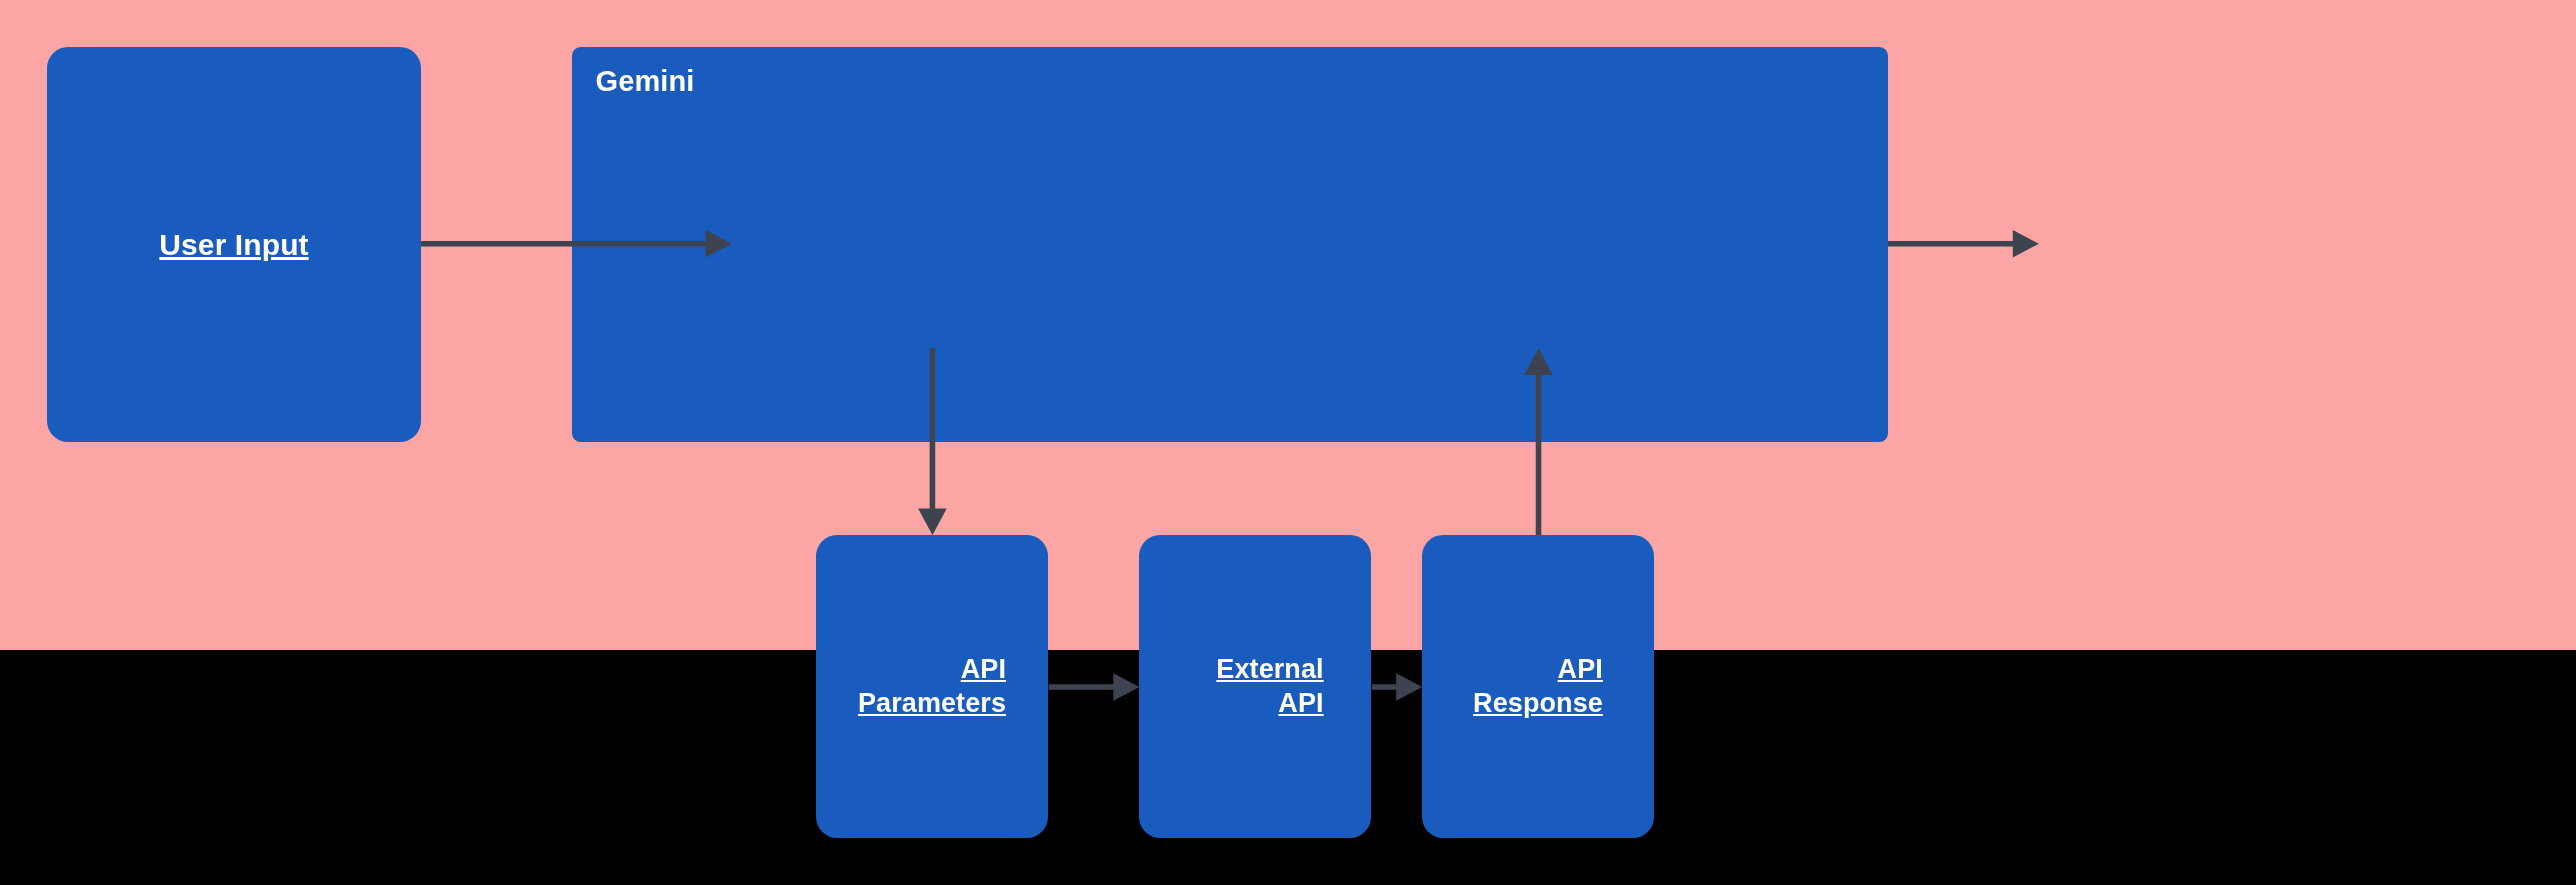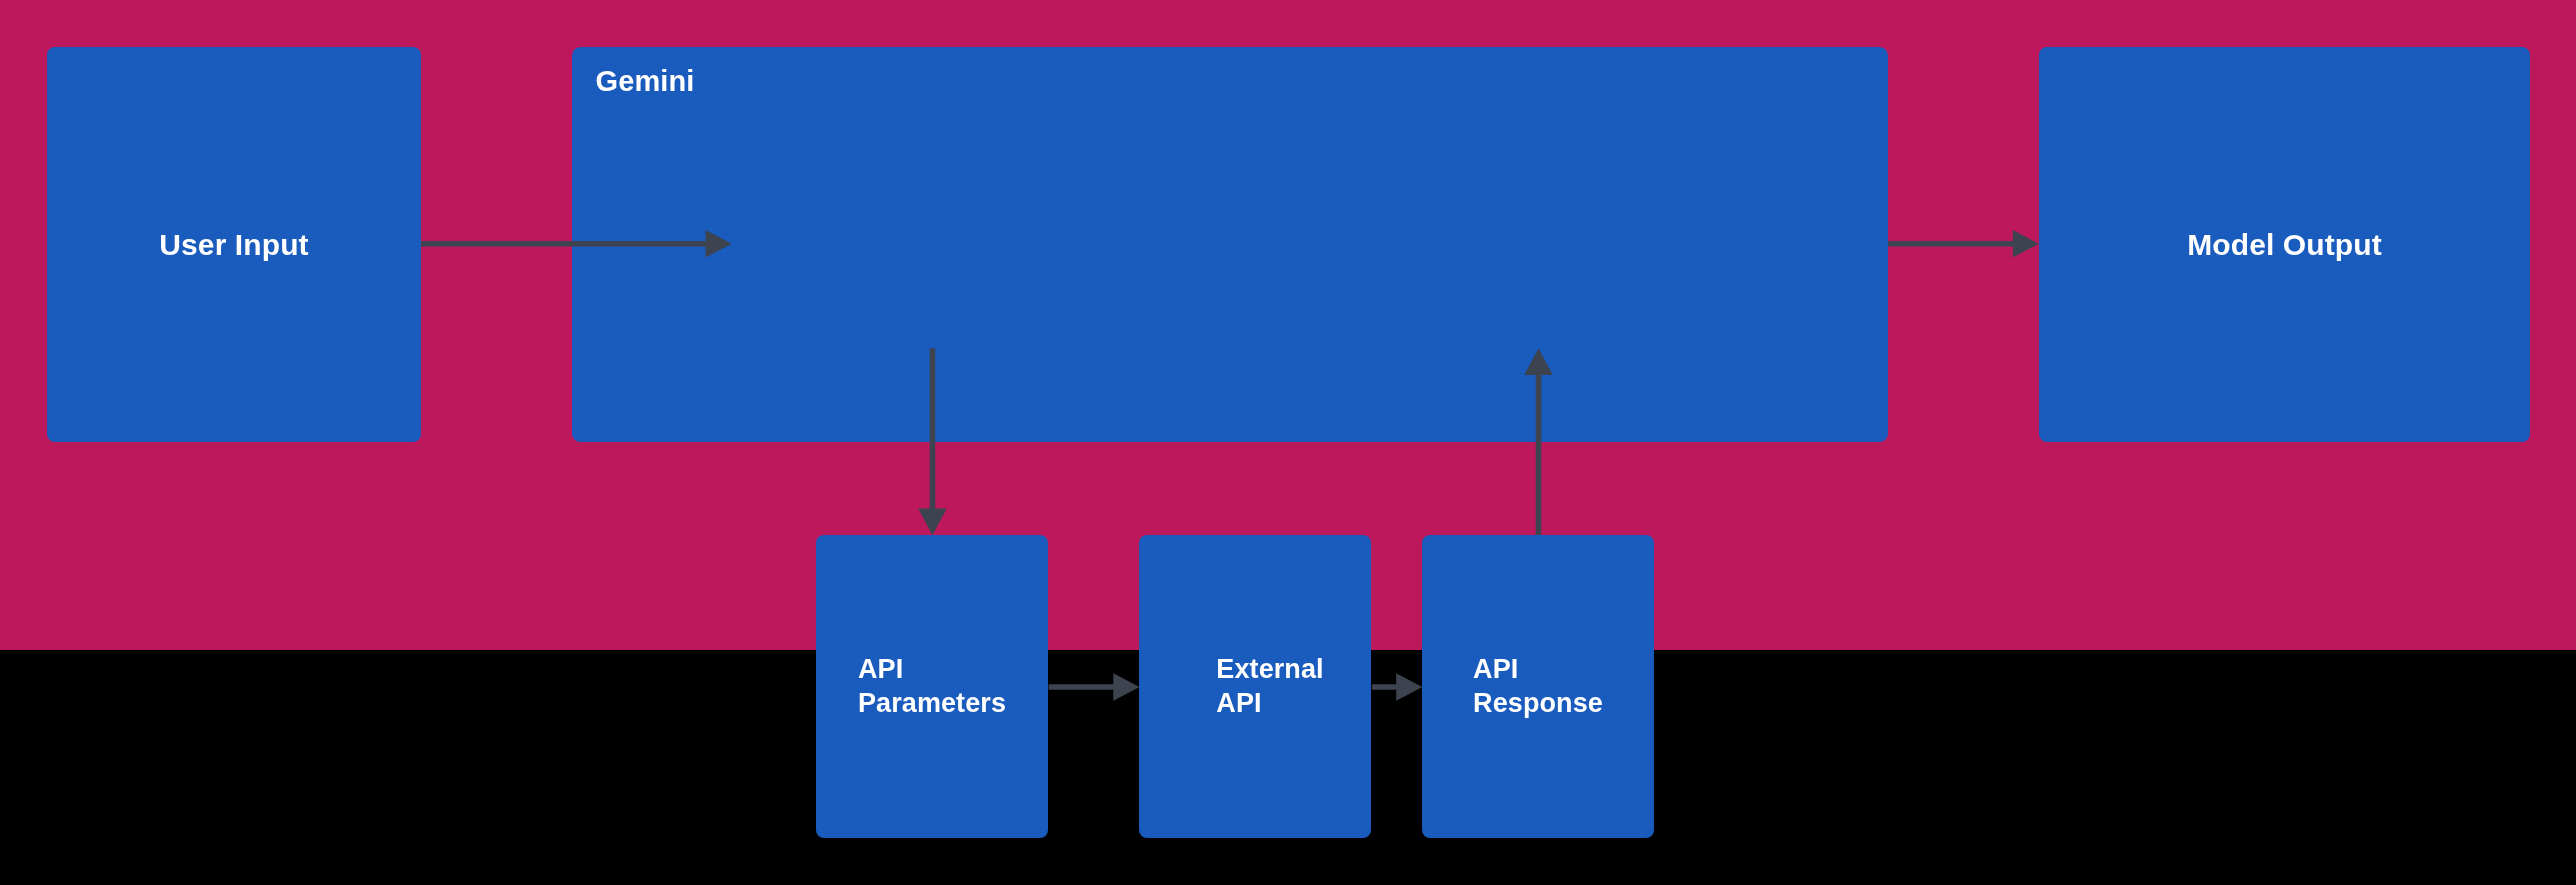--- a/index.html
+++ b/index.html
@@ -10,35 +10,36 @@
   body {
     width: 2576px;
     height: 886px;
     overflow: hidden;
     font-family: "Liberation Sans", sans-serif;
   }
   #canvas {
     position: relative;
     width: 2576px;
     height: 650px;
-    background: #be185d;
+    background: #fca5a5;
   }
   .node {
     position: absolute;
     box-sizing: border-box;
-    border-radius: 8px;
+    border-radius: 21px;
     display: flex;
     align-items: center;
     justify-content: center;
-    text-align: left;
+    text-align: right;
     color: #ffffff;
     font-weight: bold;
     line-height: 1.25;
     white-space: pre-line;
     letter-spacing: 0.1px;
+    text-decoration: underline;
   }
   .node-dark   { background: #1A5BBE; }
   .node-light  { background: #4285F4; }
 
   
   #user-input {
     left: 47px;  top: 47px;  width: 374px;  height: 395px;
     font-size: 30px;
   }
   #model-output {
@@ -142,21 +143,20 @@
     <g>
       <line class="edge-path" x1="3037" y1="392" x2="3255" y2="392"></line>
       <polygon class="edge-head" points="3280,392 3238,370 3238,414"></polygon>
     </g>
   </svg>
 
   <div class="node node-dark" id="user-input">User Input</div>
 
 
 
-  <div class="node node-dark" id="model-output">Model Output</div>
 
   <div class="node node-dark" id="api-parameters">API
 Parameters</div>
 
   <div class="node node-dark" id="external-api">External
 API</div>
 
   <div class="node node-dark" id="api-response">API
 Response</div>
 

